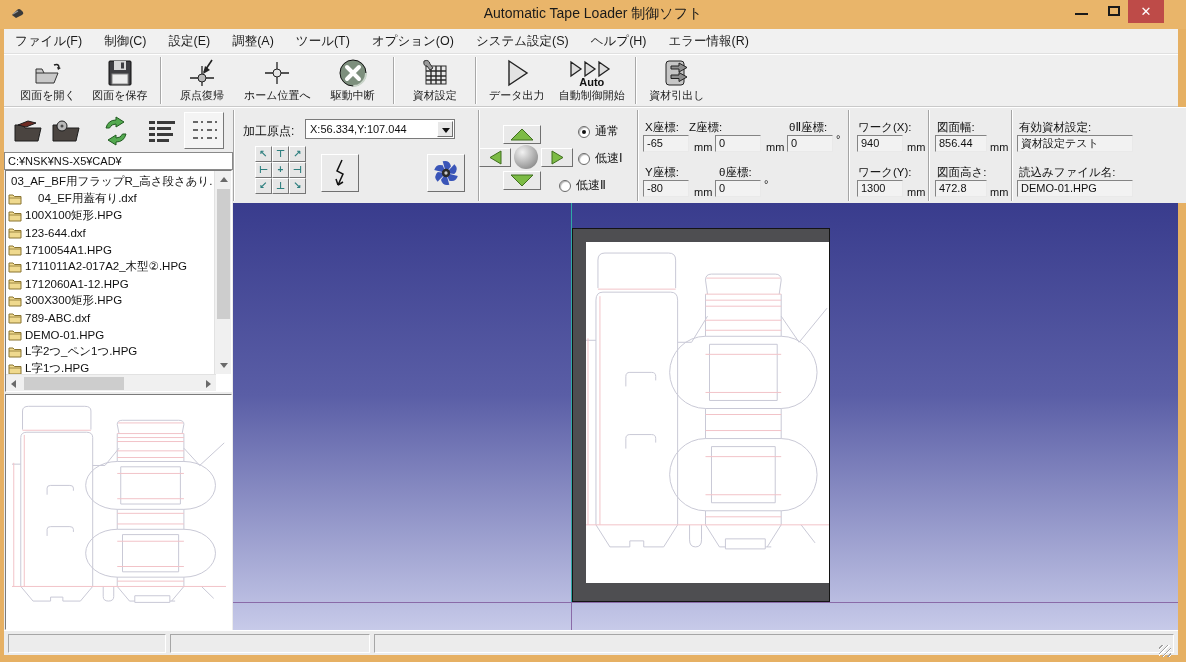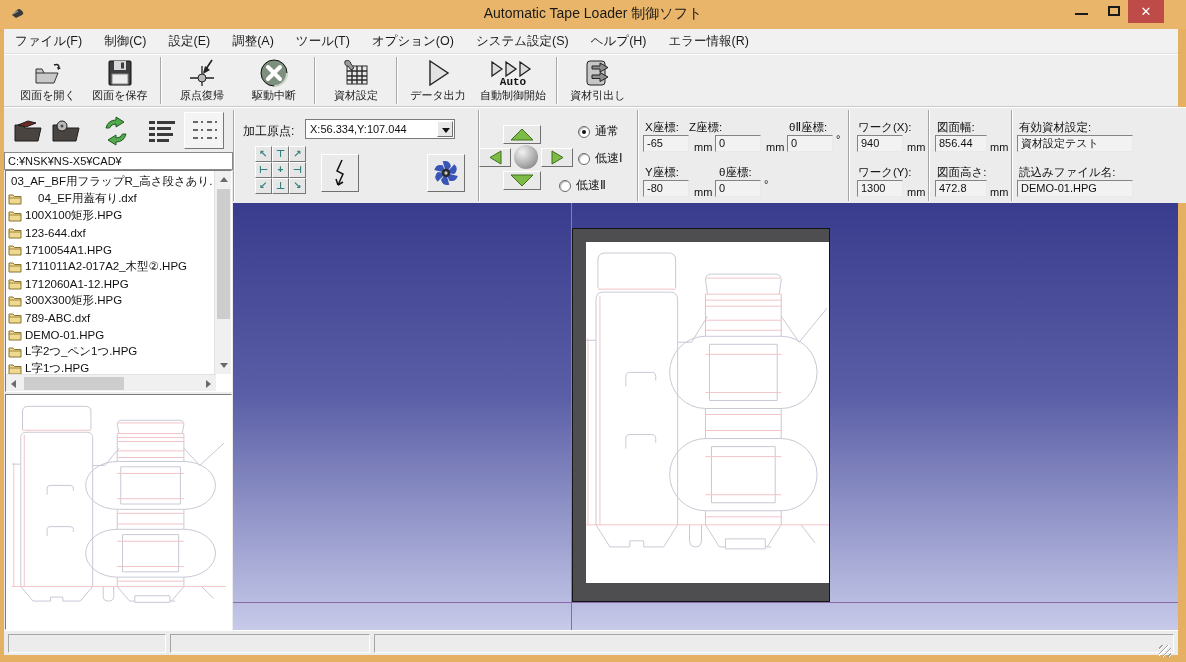--- a/index.html
+++ b/index.html
@@ -21,21 +21,21 @@
   
   #menubar { position:absolute; left:4px; top:29px; width:1174px; height:25px; background:#F1F1F1; display:flex; align-items:center; border-bottom:1px solid #E0E0E0; }
   #menubar .mi { padding:0 11px; font-size:12.5px; color:#1a1a1a; }
 
   
   #toolbar { position:absolute; left:4px; top:54px; width:1174px; height:53px; background:#EFEFEF; display:flex; align-items:stretch; border-top:1px solid #fff; border-bottom:1px solid #C9C9C9; padding-left:8px; }
   .tbtn { display:flex; flex-direction:column; align-items:center; justify-content:flex-end; padding:2px 6px 3px; min-width:72px; }
   .tbtn .ico { height:30px; display:flex; align-items:center; justify-content:center; }
   .tbtn .lbl { font-size:11px; color:#1a1a1a; white-space:nowrap; }
   .tsep { width:2px; margin:2px 4px; background:linear-gradient(to right,#A8A8A8 1px,#FFF 1px); }
-  .auto-word { font-family:Liberation Mono, monospace; font-weight:bold; font-size:11px; line-height:9px; }
+  .auto-word { font-family:Liberation Sans, sans-serif; font-weight:bold; font-size:11px; line-height:9px; }
 
   
   #row2 { position:absolute; left:233px; top:107px; width:1106px; height:96px; background:#ECECEC; border-top:1px solid #fff; }
   .vsep { position:absolute; top:2px; bottom:2px; width:2px; background:linear-gradient(to right,#A5A5A5 1px,#FFF 1px); }
   .flabel { position:absolute; font-size:11.5px; color:#111; white-space:nowrap; }
   .ffield { position:absolute; height:17px; background:#F2F2F2; border:1px solid; border-color:#848484 #E9E9E9 #E9E9E9 #848484; font-size:11px; line-height:15px; padding-left:3px; color:#111; white-space:nowrap; overflow:hidden; }
   .funit { position:absolute; font-size:11px; color:#111; }
 
   
   #combo { position:absolute; left:72px; top:11px; width:150px; height:20px; background:#fff; border:1px solid #7a7a7a; }
@@ -203,20 +203,29 @@
         <path d="M17 8 V28 M5 20 H29" stroke="#222" stroke-width="1.3" fill="none"></path>
         <circle cx="17" cy="20" r="4" fill="#B9B9B9" stroke="#222"></circle>
         <path d="M27 2 L19 14" stroke="#222" stroke-width="1.6"></path>
             <path d="M18 16 L20 8 L25 12 Z" fill="#222"></path>
       </svg>
         </div>
       <div class="lbl">原点復帰</div>
     </div>
     <div class="tbtn">
       <div class="ico">
+          <svg width="34" height="30" viewBox="0 0 34 30">
+        <path d="M17 4 V26 M5 15 H29" stroke="#222" stroke-width="1.3" fill="none"></path>
+        <circle cx="17" cy="15" r="4" fill="#E6E6E6" stroke="#222"></circle>
+      </svg>
+        </div>
+      <div class="lbl">ホーム位置へ</div>
+    </div>
+    <div class="tbtn">
+      <div class="ico">
           <svg width="30" height="30" viewBox="0 0 30 30">
         <circle cx="15" cy="15" r="13" fill="#7D8F7D" stroke="#111"></circle>
         <circle cx="15" cy="15" r="13" fill="none" stroke="#C9D4C9" stroke-width="2" stroke-dasharray="20 62"></circle>
         <path d="M9 9 L21 21 M21 9 L9 21" stroke="#fff" stroke-width="4" stroke-linecap="round"></path>
       </svg>
         </div>
       <div class="lbl">駆動中断</div>
     </div>
     <div class="tsep"></div>
     <div class="tbtn">

